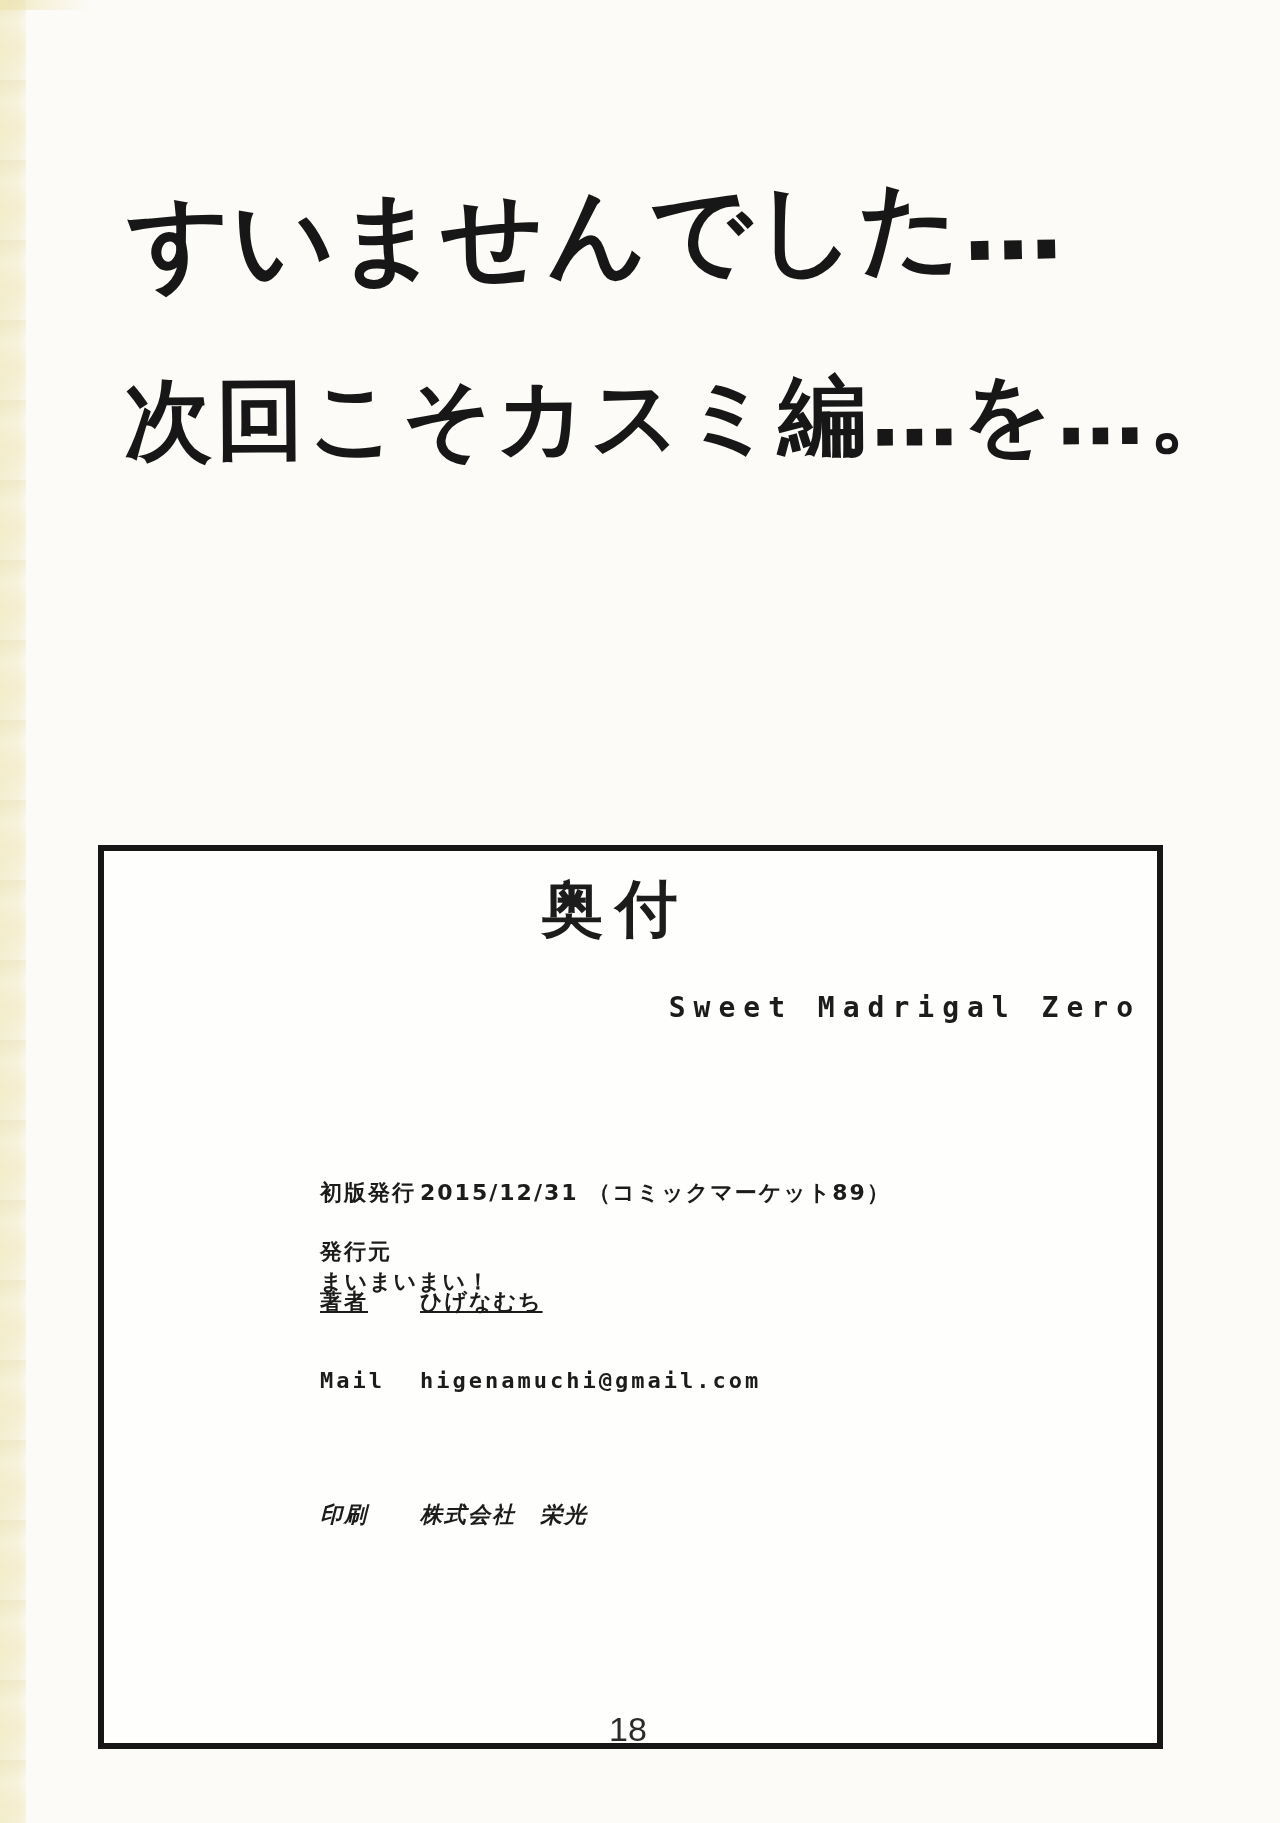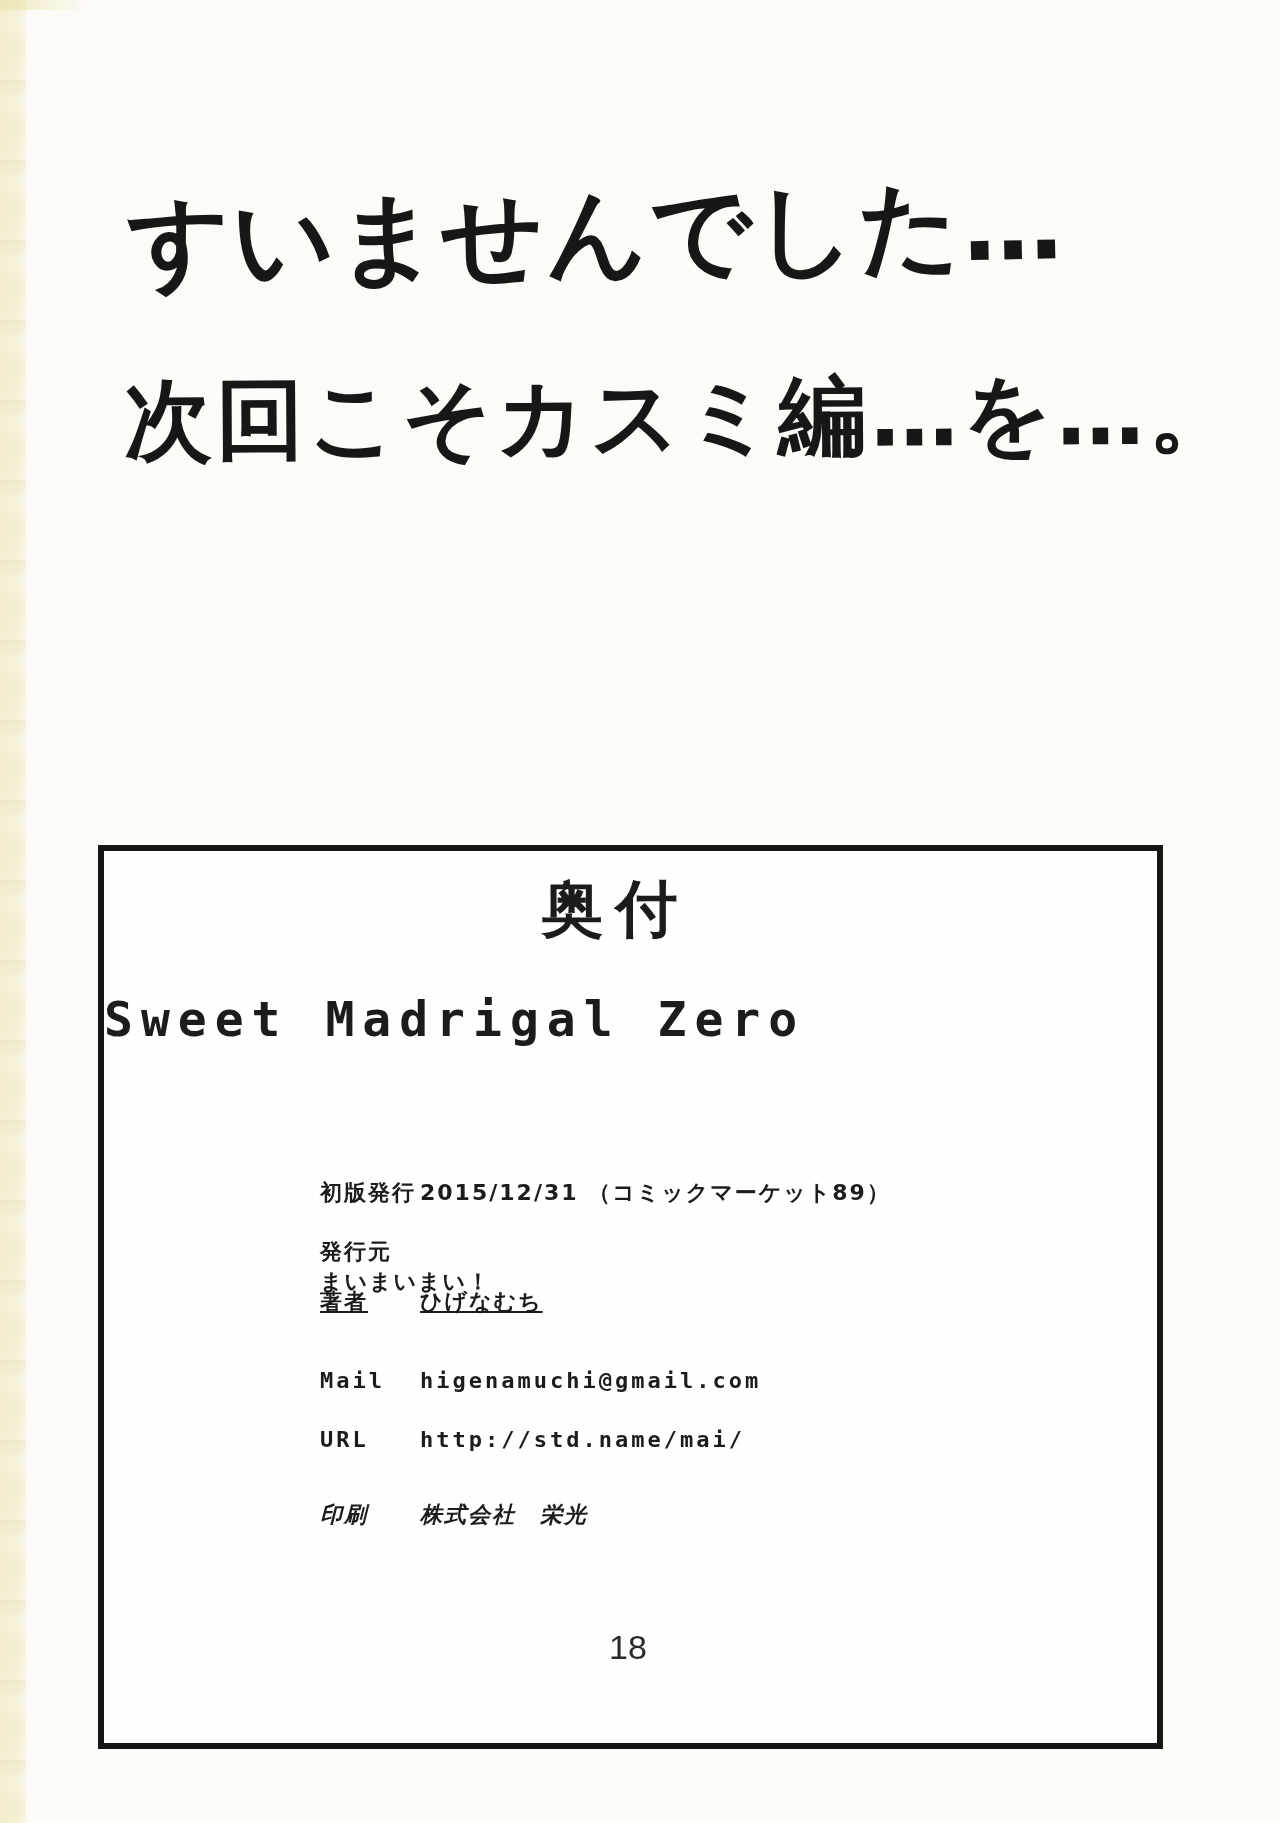--- a/index.html
+++ b/index.html
@@ -71,23 +71,23 @@
     top: 16px;
     text-align: center;
     font-size: 62px;
     font-weight: 700;
     letter-spacing: 12px;
   }
   .book-title {
     position: absolute;
     left: 0; right: 16px;
     top: 140px;
-    text-align: left;
+    text-align: right;
     font-family: "DejaVu Sans Mono", monospace;
-    font-size: 48px;
+    font-size: 28px;
     font-weight: 700;
     letter-spacing: 8px;
     white-space: nowrap;
   }
   .colophon-row {
     position: absolute;
     left: 216px;
     display: flex;
     font-size: 22px;
     font-weight: 600;
@@ -107,21 +107,21 @@
   }
   .row-0 { top: 327px; }
   .row-1 { top: 386px; flex-direction: column; }
   .row-2 { top: 436px; text-decoration: underline; }
   .row-3 { top: 517px; }
   .row-4 { top: 576px; }
   .row-5 { top: 649px; font-style: italic; }
   .page-number {
     position: absolute;
     left: 0; right: 24px;
-    top: 1628px;
+    top: 1710px;
     text-align: center;
     font-family: "Liberation Sans", sans-serif;
     font-size: 34px;
     color: #2a2a2a;
   }
 </style>
 </head>
 <body>
 
 <div class="page">
@@ -152,24 +152,20 @@
     <div class="colophon-row row-2">
       <span class="row-label">著者</span>
       <span class="row-value">ひげなむち</span>
     </div>
 
     <div class="colophon-row row-3">
       <span class="row-label latin">Mail</span>
       <span class="row-value latin">higenamuchi@gmail.com</span>
     </div>
 
-    <div class="colophon-row row-4">
-      <span class="row-label latin">URL</span>
-      <span class="row-value latin">http://std.name/mai/</span>
-    </div>
 
     <div class="colophon-row row-5">
       <span class="row-label">印刷</span>
       <span class="row-value">株式会社　栄光</span>
     </div>
 
   </div>
 
   <div class="page-number">18</div>
 

